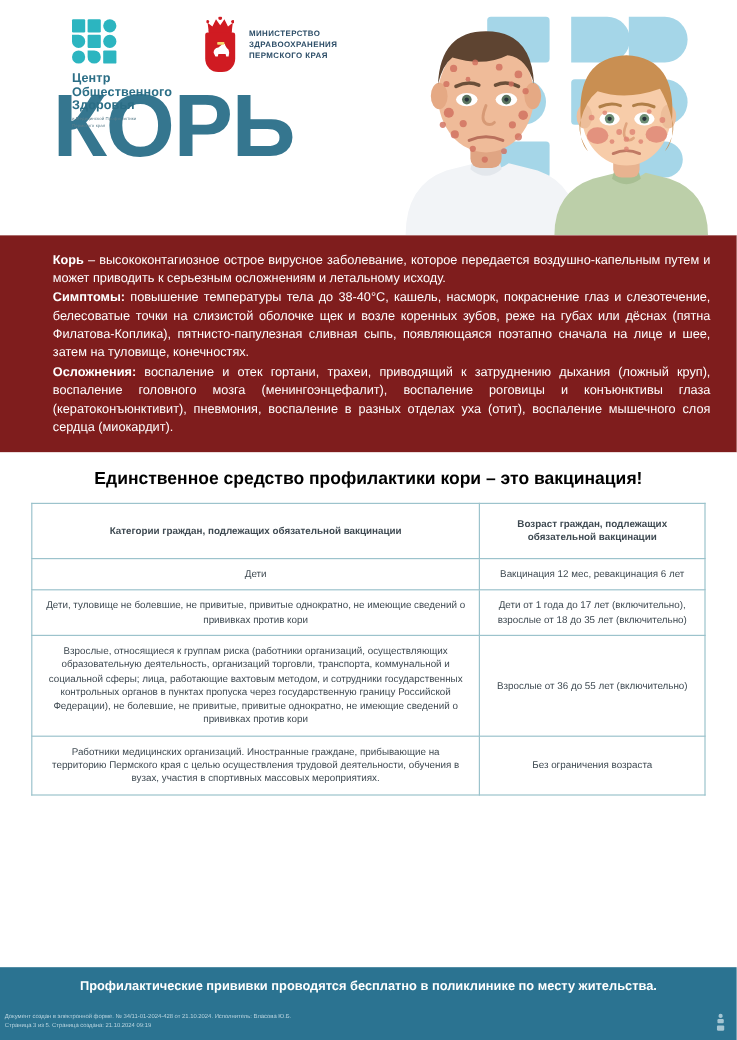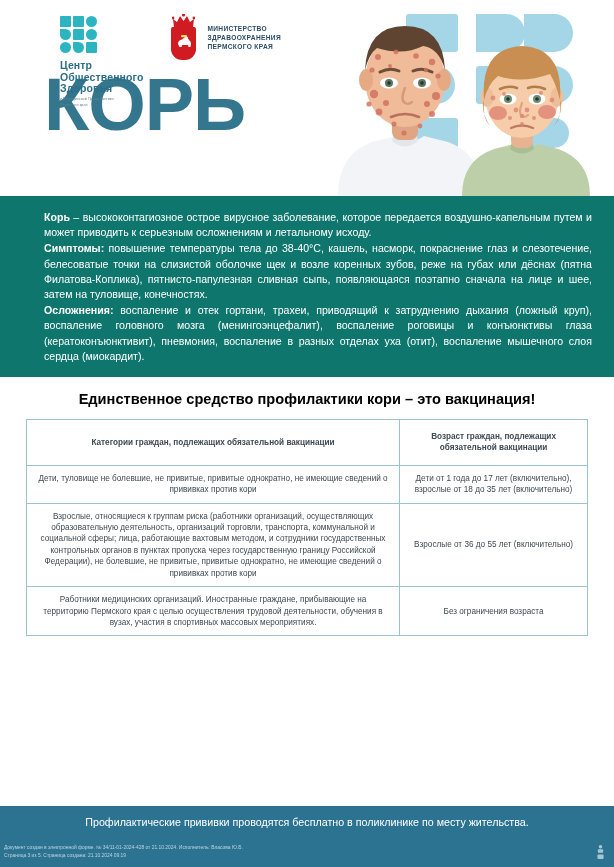--- a/index.html
+++ b/index.html
@@ -121,21 +121,21 @@
   .illus {
     position: absolute;
     right: 0; top: 0;
     width: 286px;
     height: 196px;
     overflow: hidden;
   }
 
   
   .info-block {
-    background: #0f766e;
+    background: #7f1d1d;
     color: #ffffff;
     padding: 14px 22px 13px 22px;
     font-size: 10.6px;
     line-height: 15.2px;
     text-align: justify;
   }
   .info-block p { margin: 0; }
   .info-block p + p { margin-top: 1px; }
   .info-block .lead { padding-left: 22px; }
   .info-block b { font-weight: bold; }
@@ -188,21 +188,21 @@
     position: absolute;
     left: 0; right: 0;
     bottom: 27px;
     background: #2B7391;
     color: #ffffff;
     text-align: center;
     padding: 9px 20px 10px 20px;
     font-size: 10.7px;
     line-height: 15.4px;
   }
-  .bottom-banner p { margin: 0; }
+  .bottom-banner p { margin: 0; font-weight: bold; }
 
   
   .footer-meta {
     position: absolute;
     left: 0; right: 0;
     bottom: 0;
     height: 27px;
     background: #2B7391;
     color: #bcd6e1;
     font-size: 4.9px;
@@ -407,20 +407,24 @@
     <colgroup>
         <col class="c1">
         <col class="c2">
       </colgroup>
     <tbody>
       <tr>
         <td class="hd">Категории граждан, подлежащих обязательной вакцинации</td>
         <td class="hd">Возраст граждан, подлежащих обязательной вакцинации</td>
       </tr>
       <tr>
+        <td>Дети</td>
+        <td>Вакцинация 12 мес, ревакцинация 6 лет</td>
+      </tr>
+      <tr>
         <td>Дети, туловище не болевшие, не привитые, привитые однократно, не имеющие сведений о прививках против кори</td>
         <td>Дети от 1 года до 17 лет (включительно), взрослые от 18 до 35 лет (включительно)</td>
       </tr>
       <tr>
         <td>Взрослые, относящиеся к группам риска (работники организаций, осуществляющих образовательную деятельность, организаций торговли, транспорта, коммунальной и социальной сферы; лица, работающие вахтовым методом, и сотрудники государственных контрольных органов в пунктах пропуска через государственную границу Российской Федерации), не болевшие, не привитые, привитые однократно, не имеющие сведений о прививках против кори</td>
         <td>Взрослые от 36 до 55 лет (включительно)</td>
       </tr>
       <tr>
         <td>Работники медицинских организаций. Иностранные граждане, прибывающие на территорию Пермского края с целью осуществления трудовой деятельности, обучения в вузах, участия в спортивных массовых мероприятиях.</td>
         <td>Без ограничения возраста</td>

